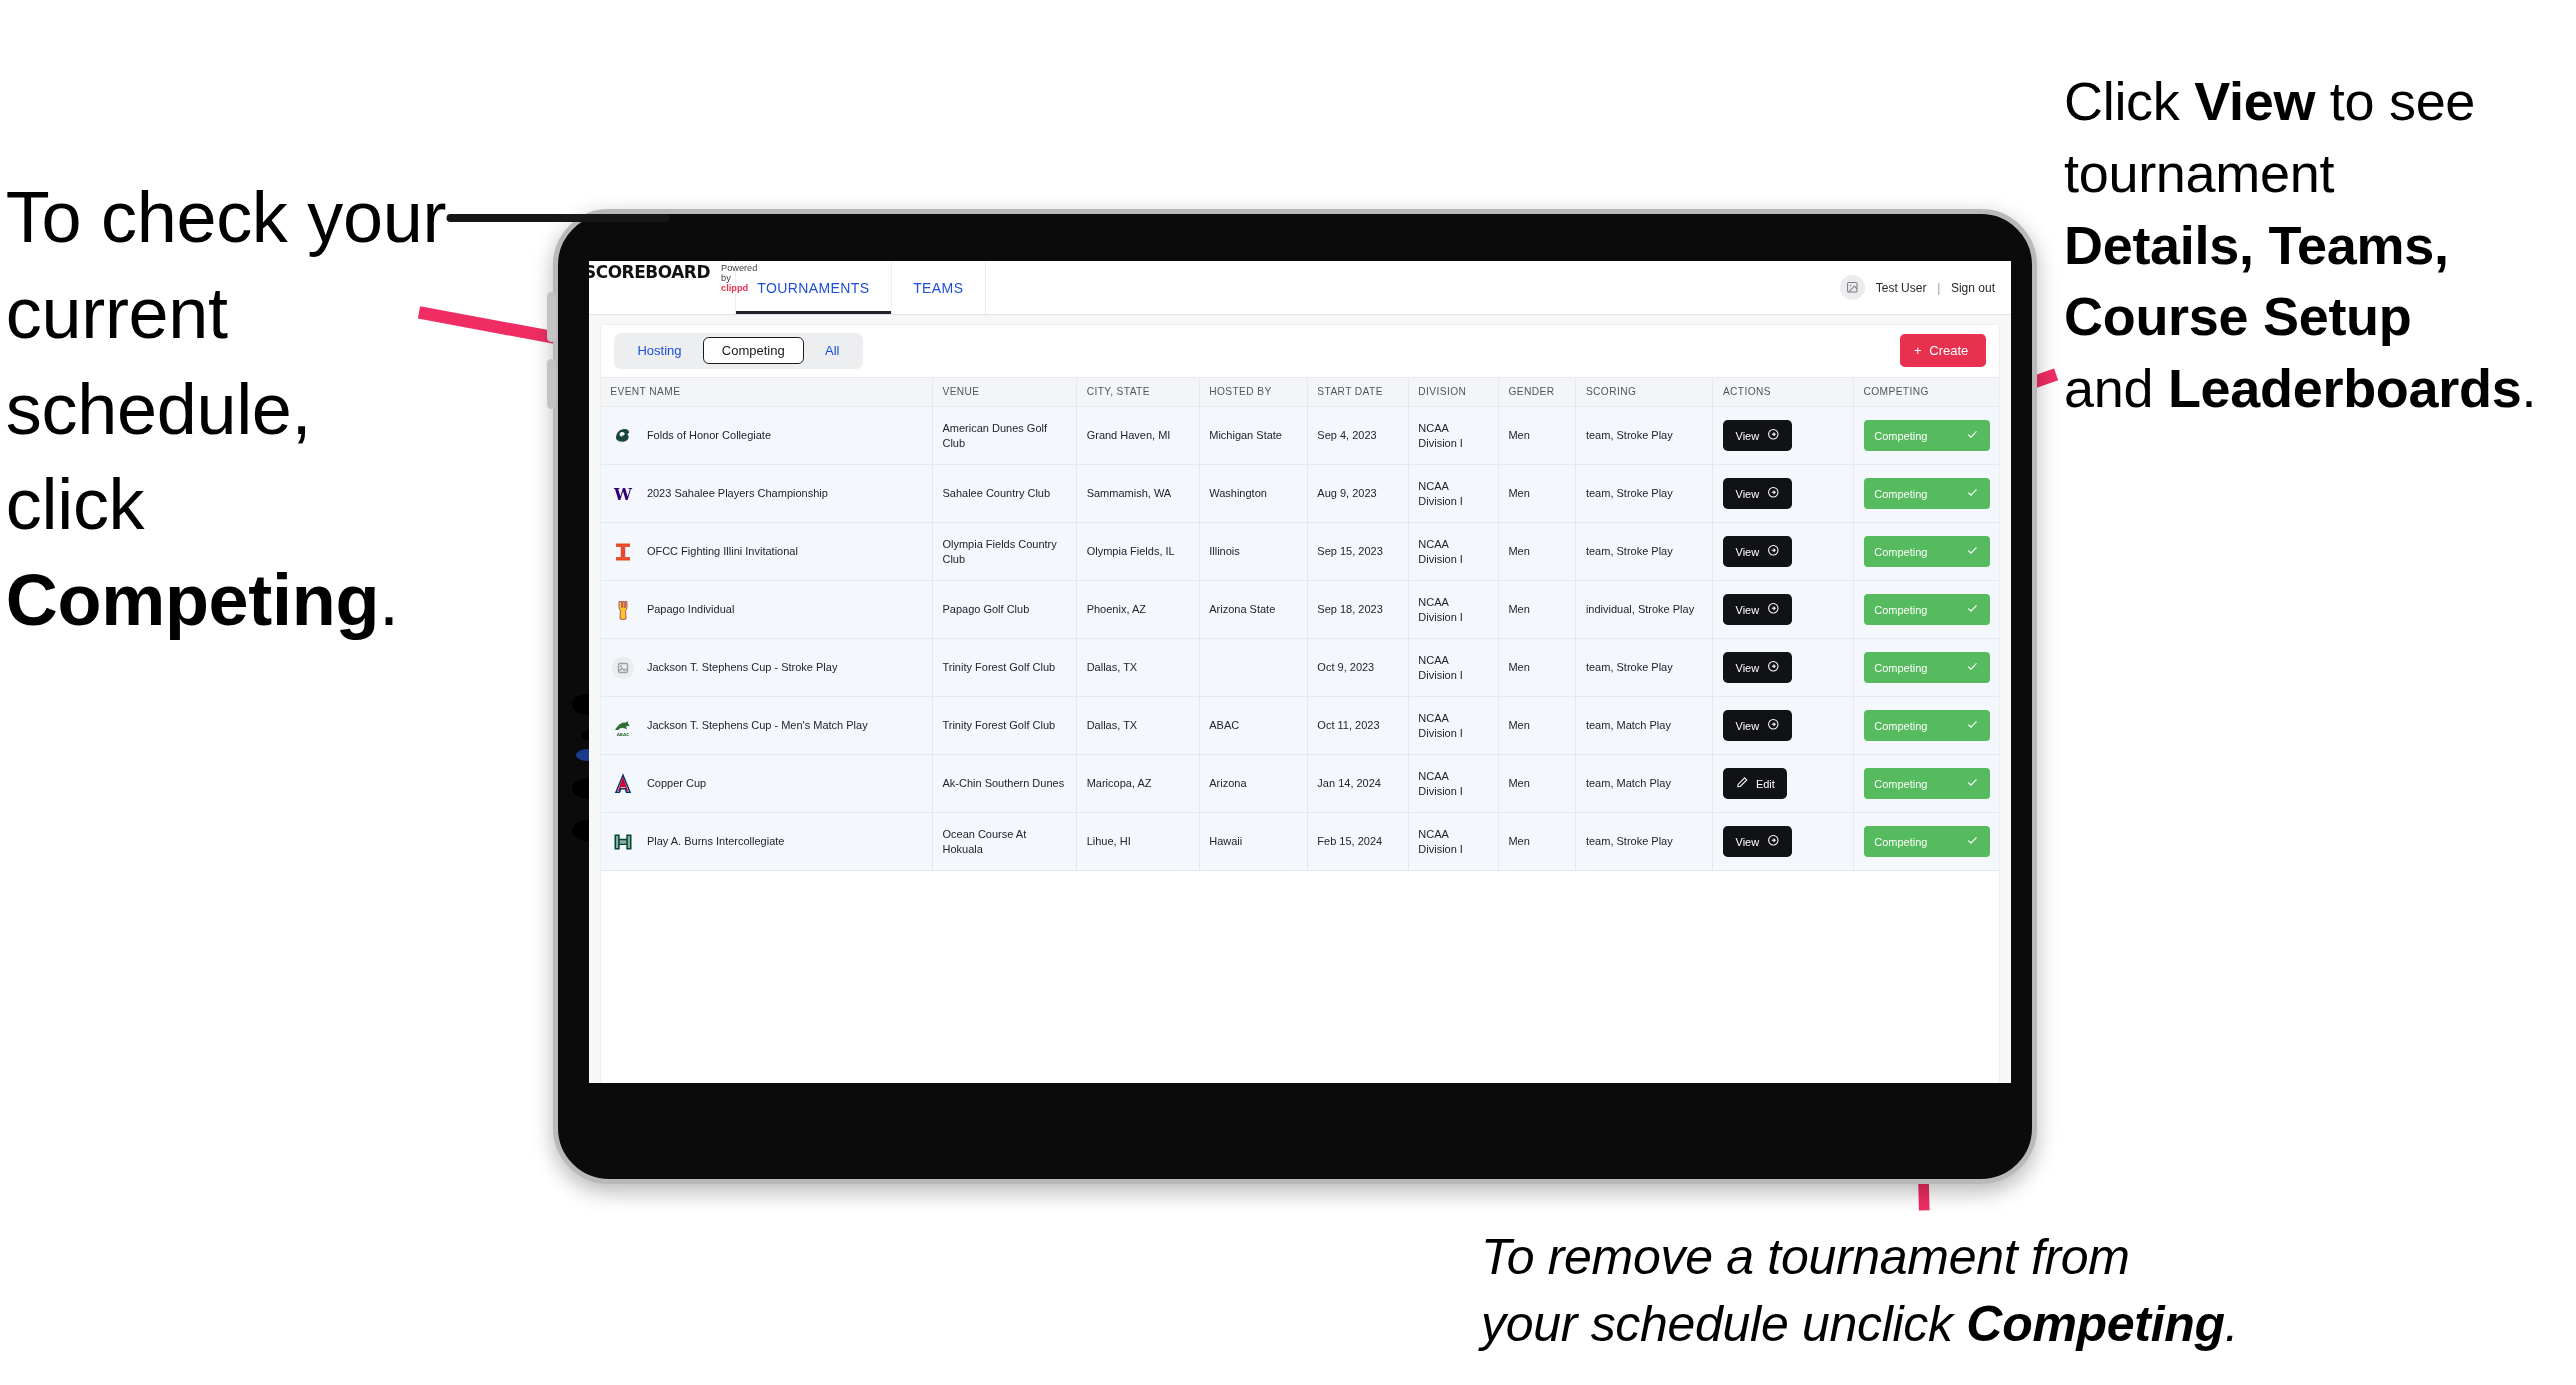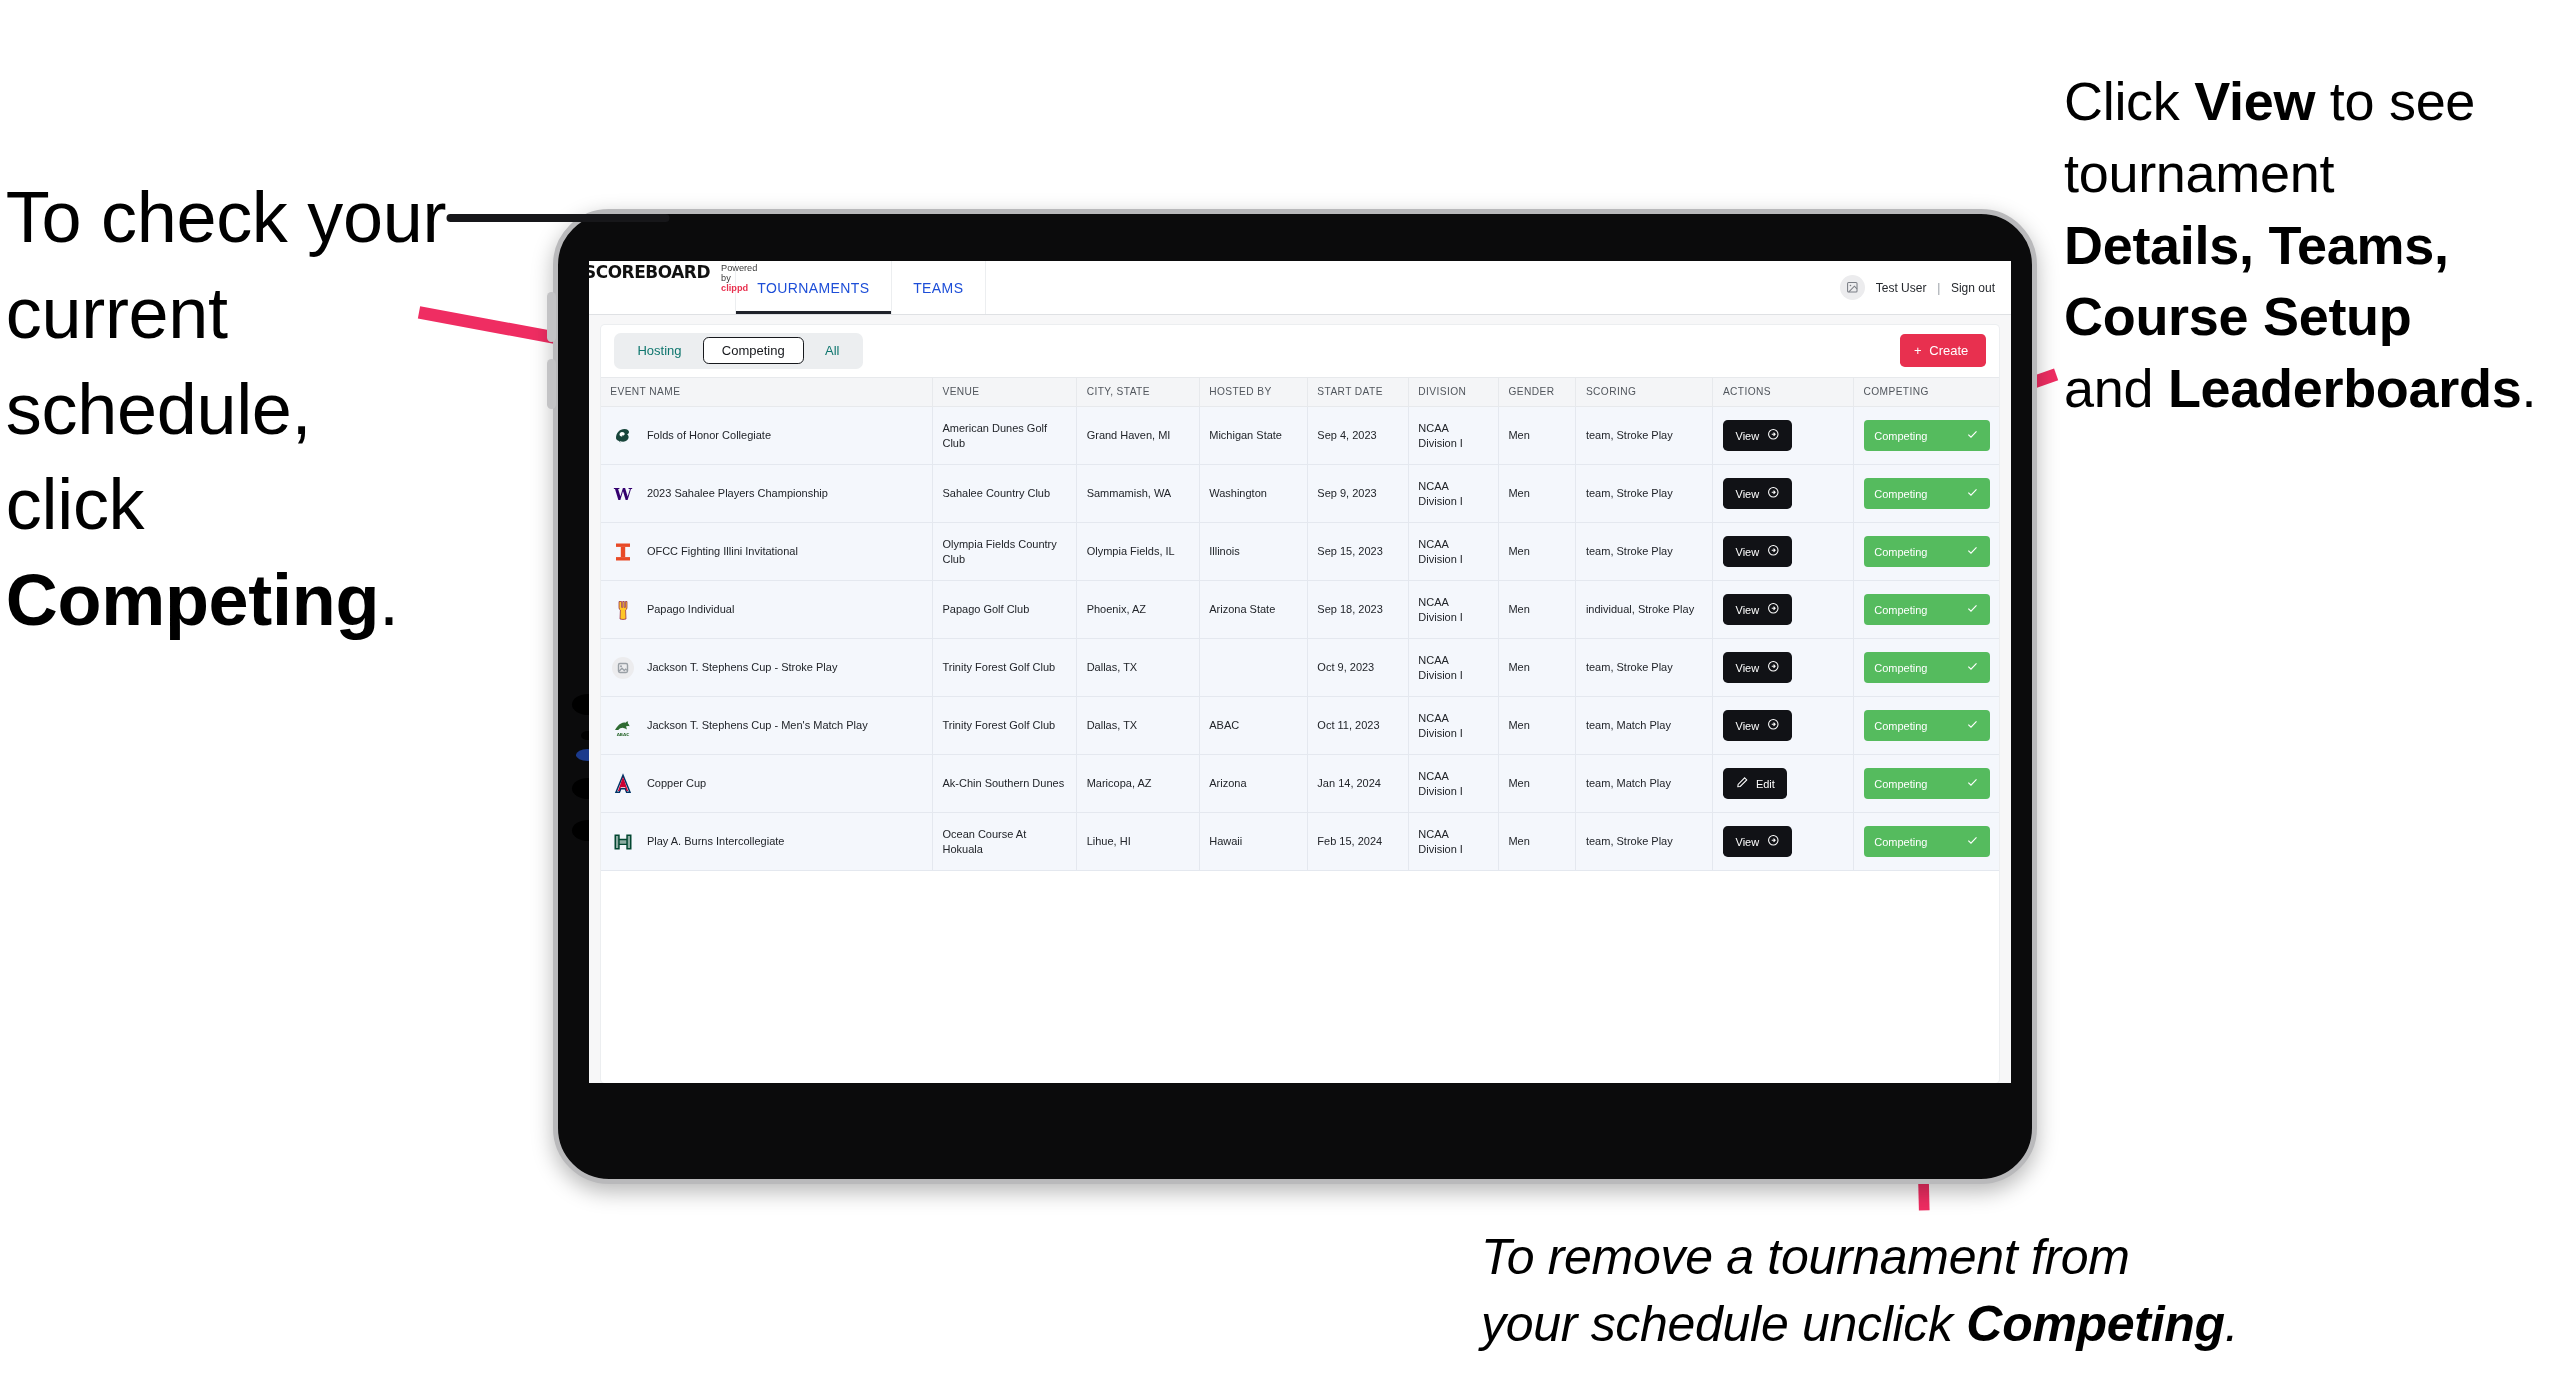--- a/index.html
+++ b/index.html
@@ -120,21 +120,21 @@
     display: flex; align-items: center;
     height: 52px; padding: 0 13.6px;
     position: relative;
   }
   #segmented {
     display: flex; align-items: center;
     background: #eceef0; border-radius: 6.8px;
     padding: 3.9px; gap: 1.9px;
   }
   .seg {
-    font-size: 13px; color: #0f766e;
+    font-size: 13px; color: #1d4ed8;
     padding: 6.8px 19.4px; border-radius: 5.8px;
     cursor: pointer; white-space: nowrap;
   }
   .seg.active {
     background: #fff; color: #16181c;
     border: 1.6px solid #17191d; font-weight: 400;
     padding: 5.1px 18px;
   }
   #create-btn {
     position: absolute; right: 13.6px; top: 9.7px;
@@ -368,21 +368,21 @@
                       <svg width="24" height="24" viewBox="0 0 24 24" style="font-size:11.5px">
                         <text x="12" y="18" font-family="DejaVu Serif, serif" font-size="16" font-weight="700" fill="#33006F" text-anchor="middle">W</text>
                       </svg>
                     </span>
                     <span>2023 Sahalee Players Championship</span>
                   </div>
                 </td>
                 <td>Sahalee Country Club</td>
                 <td>Sammamish, WA</td>
                 <td>Washington</td>
-                <td>Sep 9, 2023</td>
+                <td>Aug 9, 2023</td>
                 <td>NCAA Division I</td>
                 <td>Men</td>
                 <td>team, Stroke Play</td>
                 <td class="col-actions"><button class="act-btn">
                     <span>View</span>
                     <span><svg width="12.6" height="12.6" viewBox="0 0 24 24" fill="none" stroke="#fff" stroke-width="2">
                         <circle cx="12" cy="12" r="9"></circle>
                         <path d="M9 12h6M12.5 9l3 3-3 3"></path>
                       </svg></span>
                   </button></td>

